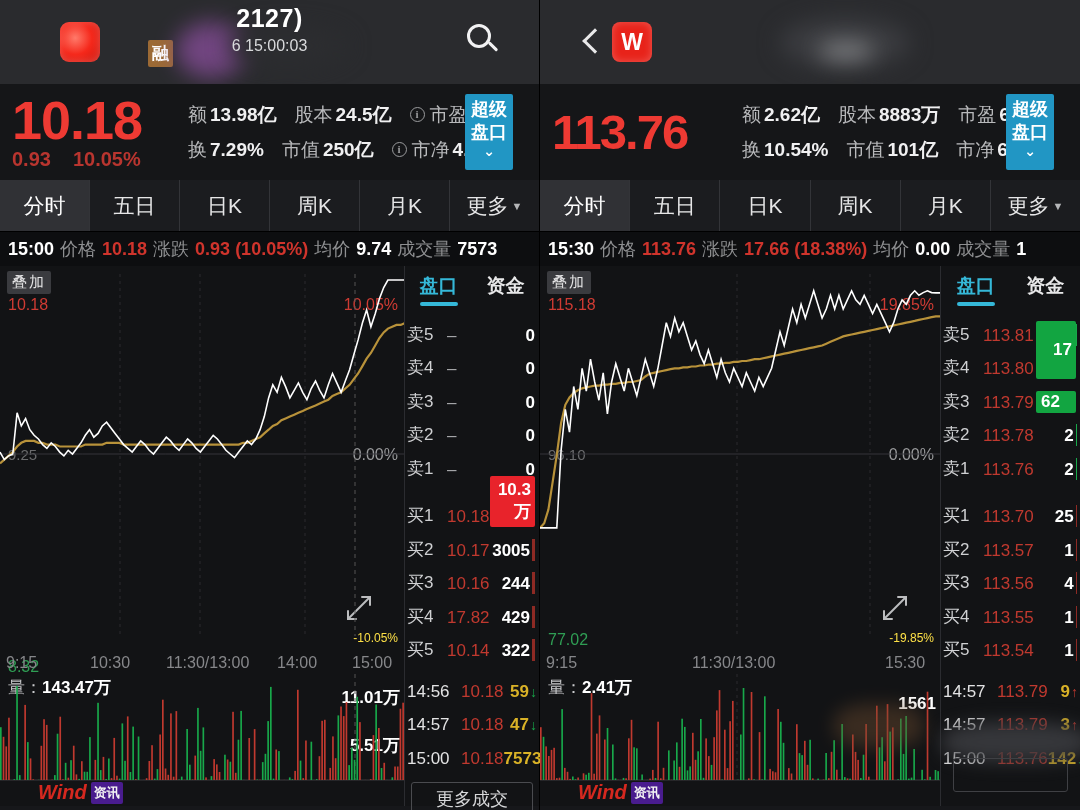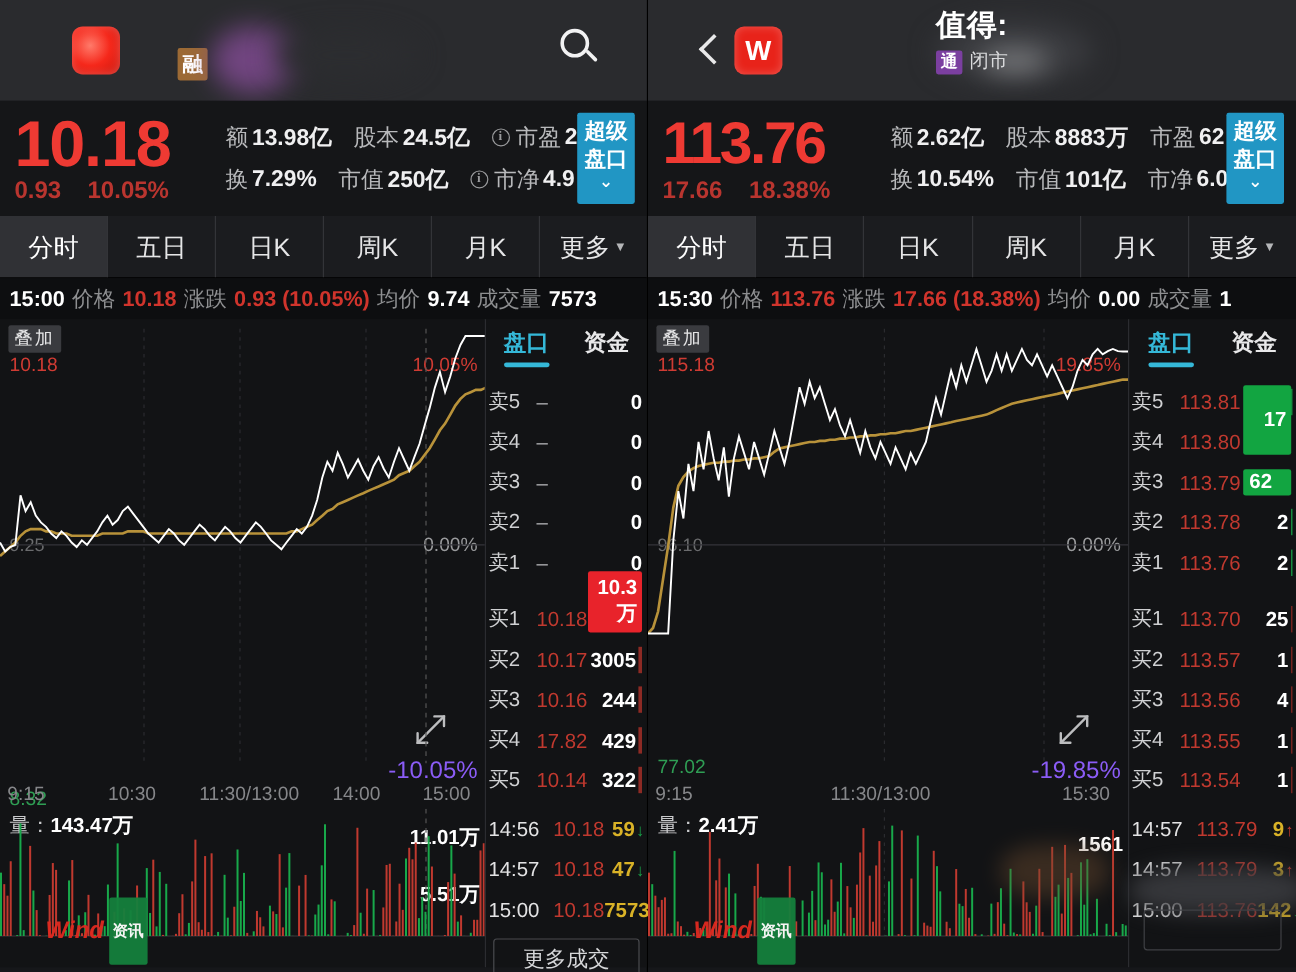--- a/index.html
+++ b/index.html
@@ -66,21 +66,21 @@
   .q-stats { flex: 1; display: flex; flex-direction: column; gap: 9px; padding-left: 4px; }
   .q-row { display: flex; align-items: center; font-size: 19px; color: #f0f0f1; font-weight: 700; }
   .q-row .lbl { color: #b8b9bb; font-weight: 400; margin-right: 3px; }
   .q-cell { margin-right: 18px; white-space: nowrap; display: flex; align-items: center; }
   .info-i {
     display: inline-block; width: 15px; height: 15px; border: 1.5px solid #9a9b9d;
     border-radius: 50%; color: #9a9b9d; font-size: 11px; line-height: 13px; text-align: center;
     margin-right: 5px; font-weight: 700; font-family: "Liberation Serif", serif;
   }
   .super-btn {
-    position: absolute; right: 10px; top: 10px; width: 48px; height: 76px; background: #2196c4;
+    position: absolute; right: 26px; top: 10px; width: 48px; height: 76px; background: #2196c4;
     color: #fff; font-size: 18px; font-weight: 700; line-height: 23px; text-align: center;
     padding-top: 4px; border-radius: 2px;
   }
   .super-btn .chev { font-size: 14px; line-height: 12px; display: block; margin-top: 1px; }
 
   
   .tabs { height: 52px; display: flex; background: #1b1c1f; border-bottom: 1px solid #000; }
   .tab {
     flex: 1; display: flex; align-items: center; justify-content: center;
     color: #e6e6e7; font-size: 21px; border-right: 1px solid #333438;
@@ -108,41 +108,41 @@
   .obcol.r { width: 140px; }
 
   .overlay-btn {
     position: absolute; left: 7px; top: 5px; background: #3a3b3f; color: #e4e4e5;
     font-size: 15px; padding: 2px 5px; border-radius: 2px; letter-spacing: 2px;
   }
   .axis-top { position: absolute; left: 8px; top: 30px; color: #cf3b33; font-size: 16px; }
   .axis-bot { position: absolute; left: 8px; color: #2f9e54; font-size: 16px; }
   .pct-top { position: absolute; color: #cf3b33; font-size: 16px; }
   .pct-mid { position: absolute; color: #9a9b9d; font-size: 16px; }
-  .pct-bot { position: absolute; color: #8b5cf6; font-size: 20px; }
+  .pct-bot { position: absolute; color: #fde047; font-size: 12px; }
   .mid-lbl { position: absolute; color: #6a6b6d; font-size: 15px; }
 
   .timeaxis {
     position: absolute; left: 0; right: 0; font-size: 16px; color: #86878a;
     display: flex; padding: 0 6px;
   }
   .timeaxis span { position: absolute; }
 
   .vol-label { position: absolute; left: 8px; font-size: 17px; color: #fff; font-weight: 700; }
   .vol-label .k { color: #c9cacc; font-weight: 400; }
   .vol-tick { position: absolute; right: 4px; color: #fff; font-size: 17px; font-weight: 700; }
 
   .expand-ico { position: absolute; width: 34px; height: 34px; }
 
   
   .wind {
     position: absolute; bottom: 2px; left: 38px; display: flex; align-items: center; gap: 4px;
     font-size: 20px; font-weight: 700; color: #e02a20; font-style: italic; opacity: .95;
   }
-  .wind .tag { background: #15803d; color: #fff; font-size: 13px; font-style: normal; padding: 19px 3px; border-radius: 2px; }
+  .wind .tag { background: #4c1d95; color: #fff; font-size: 13px; font-style: normal; padding: 2px 3px; border-radius: 2px; }
 
   
   .ob-head { display: flex; height: 40px; align-items: center; }
   .ob-head .h {
     flex: 1; text-align: center; font-size: 19px; color: #e8e8e9; font-weight: 700; position: relative;
   }
   .ob-head .h.active { color: #35b8d8; }
   .ob-head .h.active::after {
     content: ""; position: absolute; left: 50%; transform: translateX(-50%); bottom: -7px;
     width: 38px; height: 4px; background: #35b8d8; border-radius: 2px;
@@ -176,20 +176,26 @@
 
 <div class="screen">
 
   <div class="panel left">
 
     <div class="navbar">
       <div class="nav-logo"></div>
       <div class="badge-rong">融</div>
       <div class="blur-blob" style="left:176px;top:22px;width:70px;height:56px;background:#7e4a8f;opacity:.85;"></div>
       <div class="blur-blob" style="left:228px;top:26px;width:120px;height:40px;background:#2c2d30;"></div>
+      <div class="nav-center">
+        <div class="nav-title">2127)</div>
+        <div class="nav-sub">
+            <span class="nav-sub-text">6 15:00:03</span>
+          </div>
+      </div>
       <div class="search-icon">
         <div class="ring"></div>
           <div class="handle"></div>
       </div>
     </div>
 
     <div class="quote">
       <div class="q-left">
         <div class="q-price">10.18</div>
         <div class="q-sub">
@@ -564,36 +570,25 @@
     </div>
   </div>
 
   <div class="panel right">
 
     <div class="navbar">
       <div class="back-chev"></div>
       <div class="nav-logo w">W</div>
       <div class="blur-blob" style="left:240px;top:18px;width:130px;height:50px;background:#3b3c40;"></div>
       <div class="blur-blob" style="left:278px;top:42px;width:56px;height:18px;background:#bdbec0;opacity:.55;"></div>
-      <div class="nav-center">
-        <div class="nav-title">值得:</div>
-        <div class="nav-sub">
-          <span class="badge-tong">通</span>
-          <span class="nav-sub-text">闭市</span>
-        </div>
-      </div>
     </div>
 
     <div class="quote">
       <div class="q-left" style="width:186px">
         <div class="q-price small">113.76</div>
-        <div class="q-sub">
-          <span class="q-chg">17.66</span>
-          <span class="q-chg">18.38%</span>
-        </div>
       </div>
       <div class="q-stats">
         <div class="q-row">
           <span class="q-cell">
               <span class="lbl">额</span>
               <span>2.62亿</span>
             </span>
           <span class="q-cell">
               <span class="lbl">股本</span>
               <span>8883万</span>

